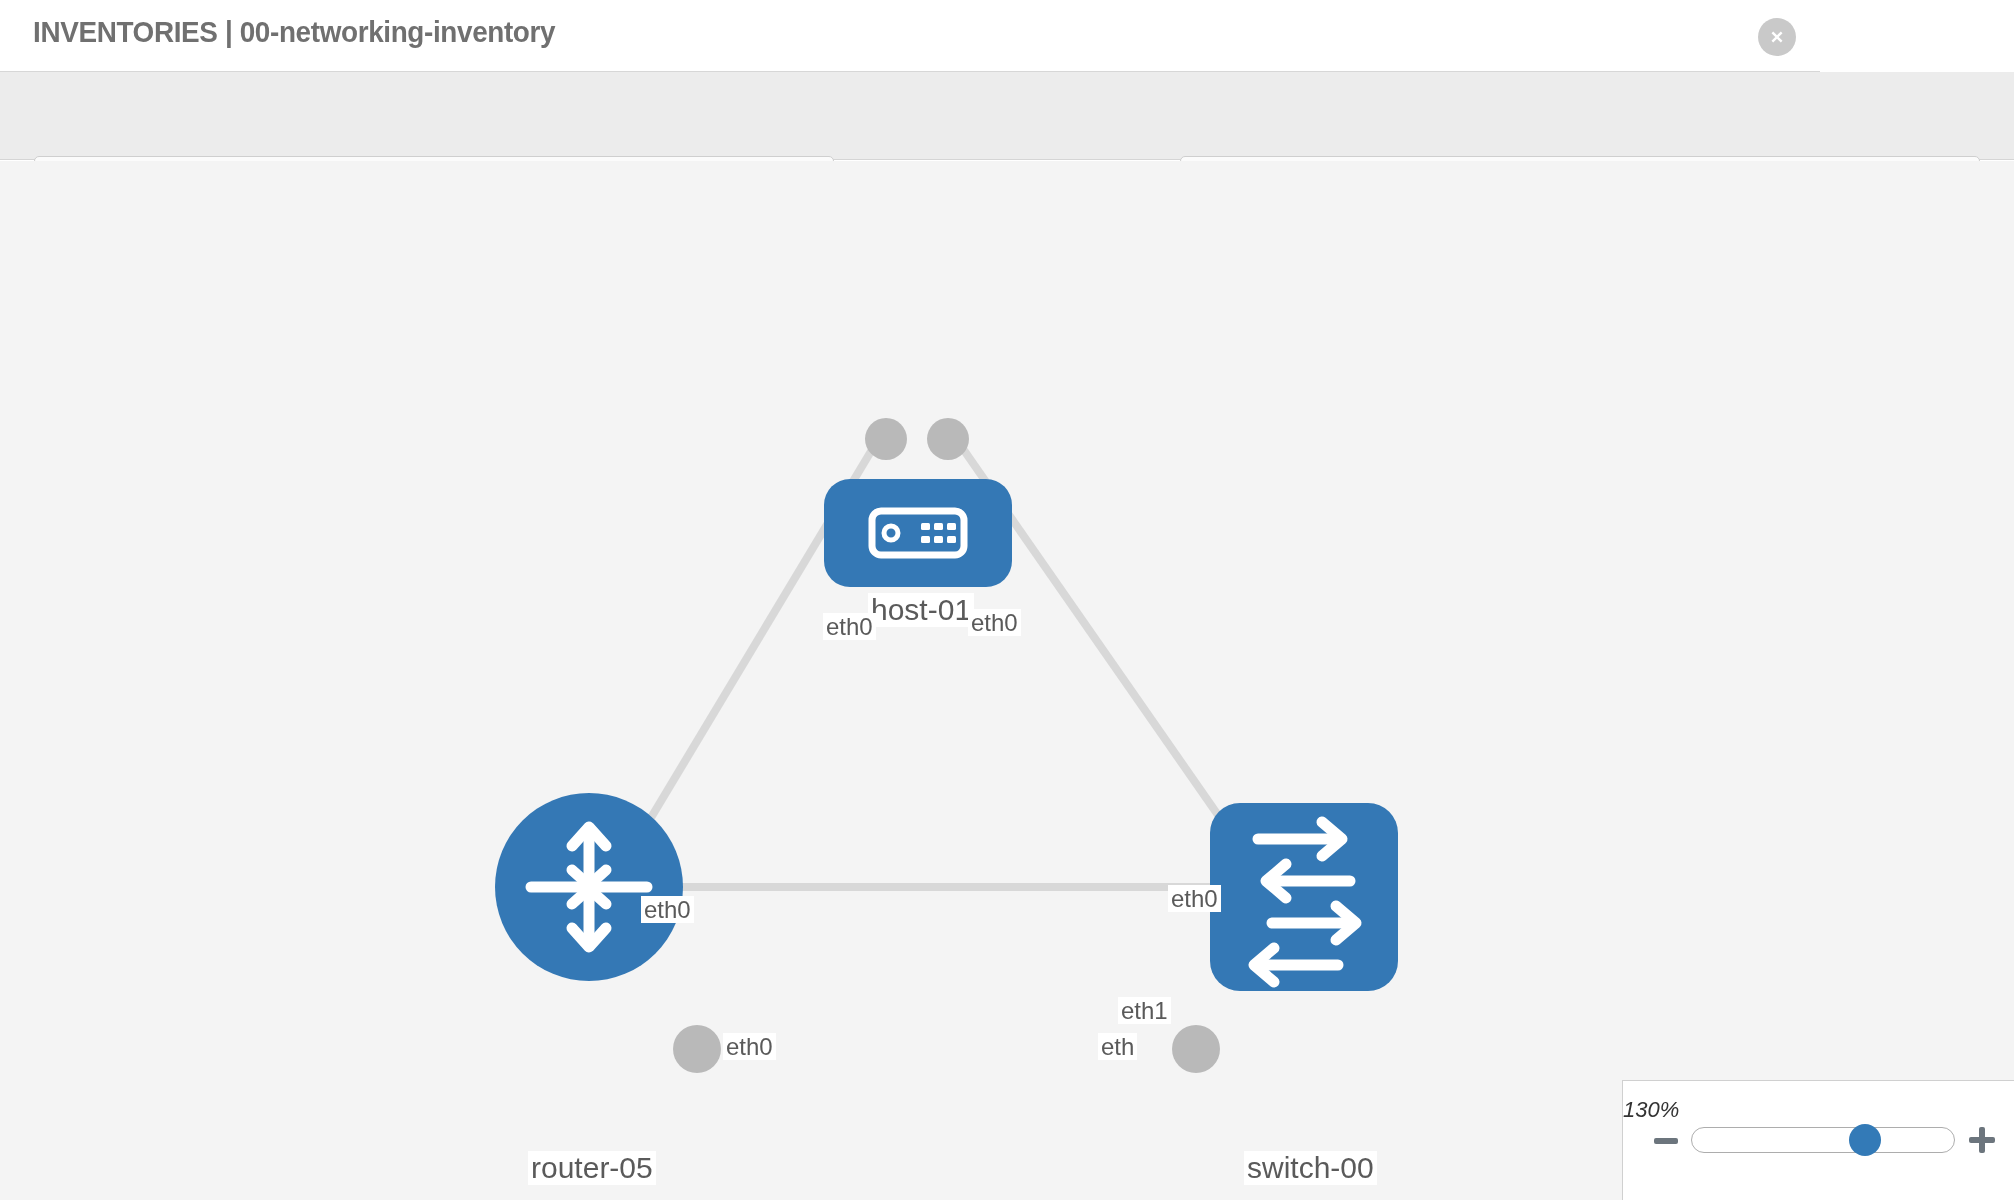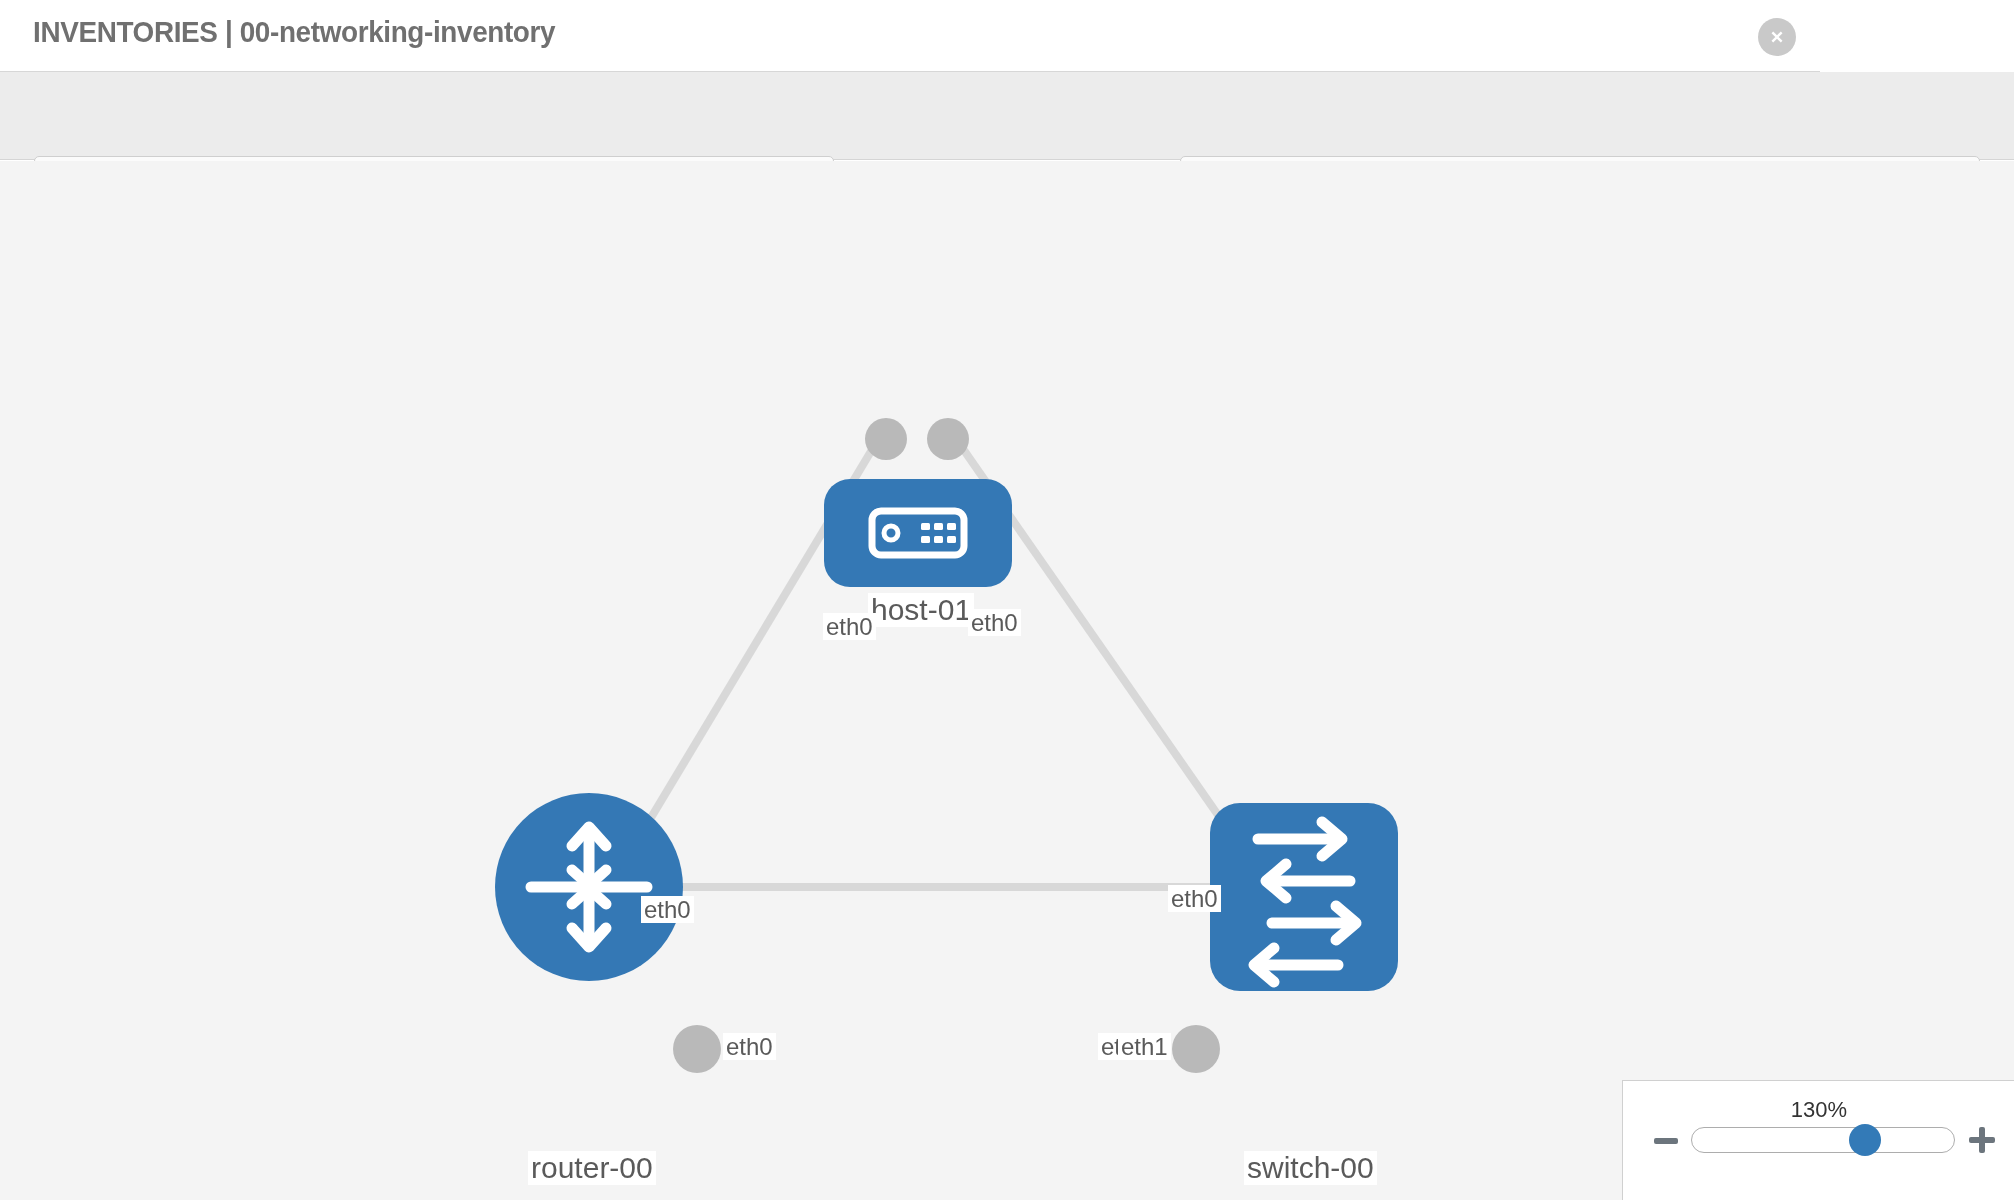--- a/index.html
+++ b/index.html
@@ -111,21 +111,21 @@
   
   .zoom-panel {
     position: absolute; left: 1622px; top: 1080px;
     width: 392px; height: 120px;
     background: #ffffff;
     border-top: 1px solid #d0d0d0;
     border-left: 1px solid #d0d0d0;
   }
   .zoom-pct {
     position: absolute; top: 16px; left: 0; width: 392px;
-    text-align: center; font-size: 22px; color: #333333;
+    text-align: left; font-size: 22px; color: #333333; font-style: italic;
   }
   .zoom-minus {
     position: absolute; left: 31px; top: 57px;
     width: 24px; height: 6px; background: #6c757d; border-radius: 2px;
     cursor: pointer;
   }
   .zoom-track {
     position: absolute; left: 68px; top: 46px;
     width: 264px; height: 26px;
     border: 1px solid #adadad; border-radius: 13px;
@@ -263,31 +263,31 @@
           <path d="M1336 905 L1356 922 L1336 939"></path>
 
           <path d="M1338 964 L1256 964"></path>
           <path d="M1274 947 L1254 964 L1274 981"></path>
         </g>
       </g>
     </svg>
 
     <div class="node-label label-big" style="left:868px; top:432px;">host-01</div>
 
-    <div class="node-label label-big" style="left:528px; top:990px;">router-00</div>
+    <div class="node-label label-big" style="left:528px; top:990px;">router-05</div>
 
     <div class="node-label label-big" style="left:1244px; top:990px;text-align:right;">switch-00</div>
 
     <div class="node-label label-small" style="left:823px; top:452px;">eth0</div>
     <div class="node-label label-small" style="left:968px; top:448px;">eth0</div>
     <div class="node-label label-small" style="left:641px; top:735px;">eth0</div>
     <div class="node-label label-small" style="left:1168px; top:724px;">eth0</div>
     <div class="node-label label-small" style="left:723px; top:872px;">eth0</div>
     <div class="node-label label-small" style="left:1098px; top:872px;">eth</div>
-    <div class="node-label label-small" style="left:1118px; top:872px;">eth1</div>
+    <div class="node-label label-small" style="left:1118px; top:836px;">eth1</div>
 
   </div>
 
   <div class="zoom-panel">
     <div class="zoom-pct">130%</div>
     <div class="zoom-minus"></div>
     <div class="zoom-track"></div>
     <div class="zoom-thumb"></div>
     <div class="zoom-plus"></div>
   </div>

